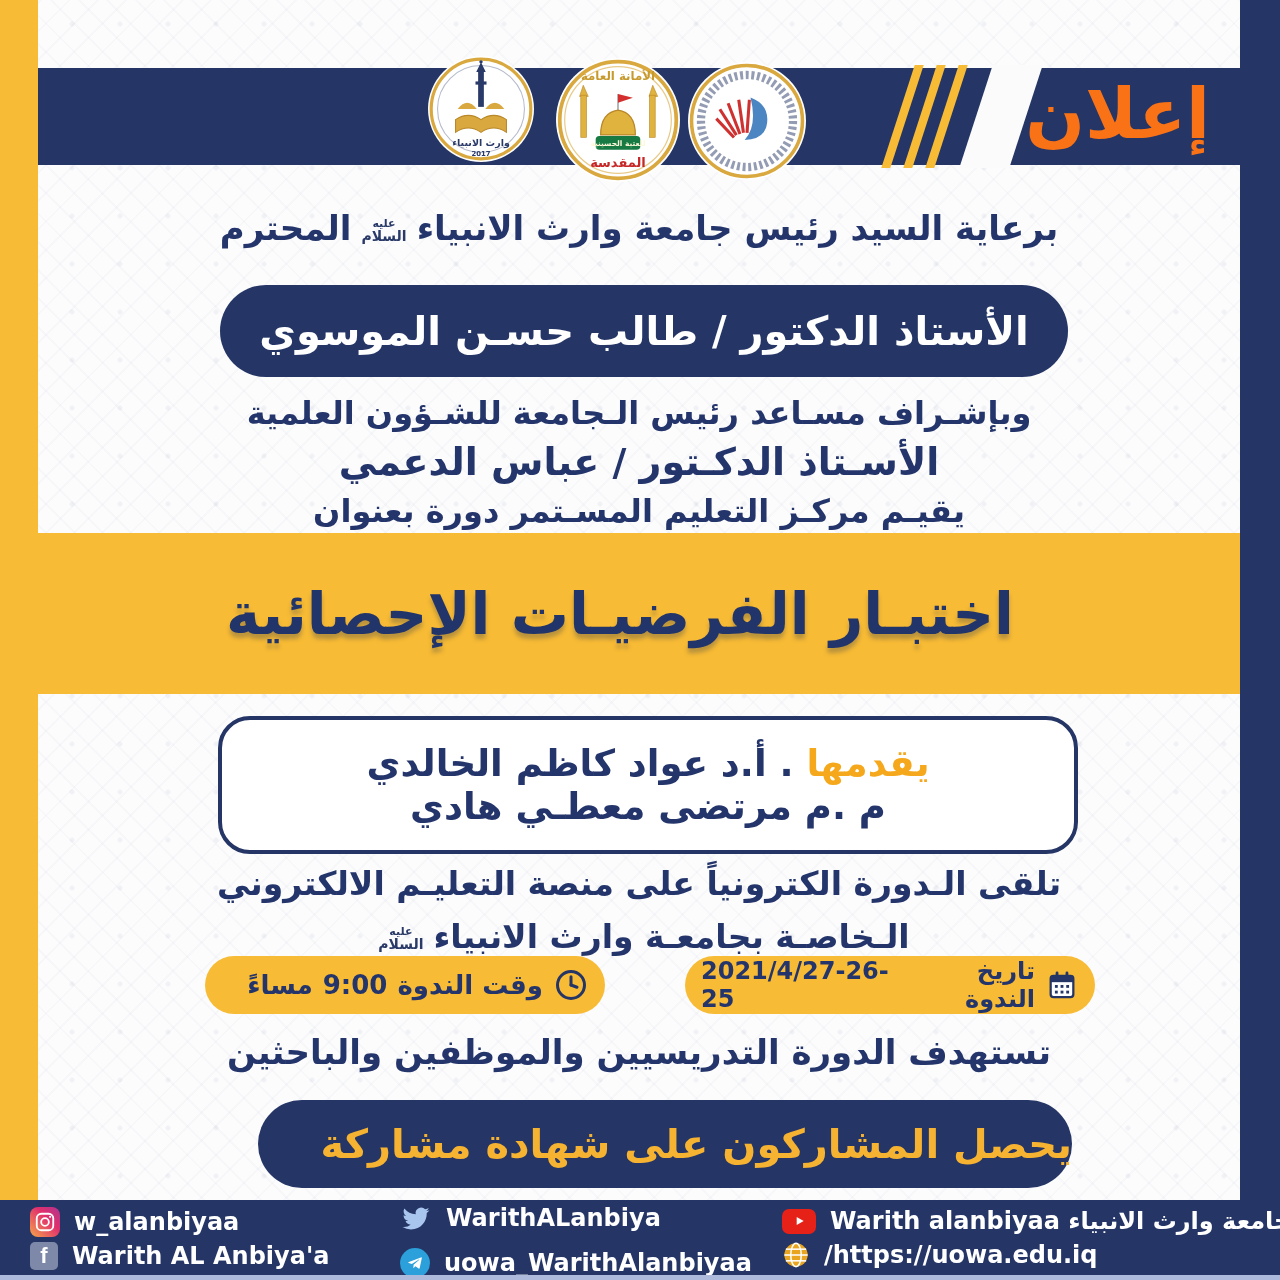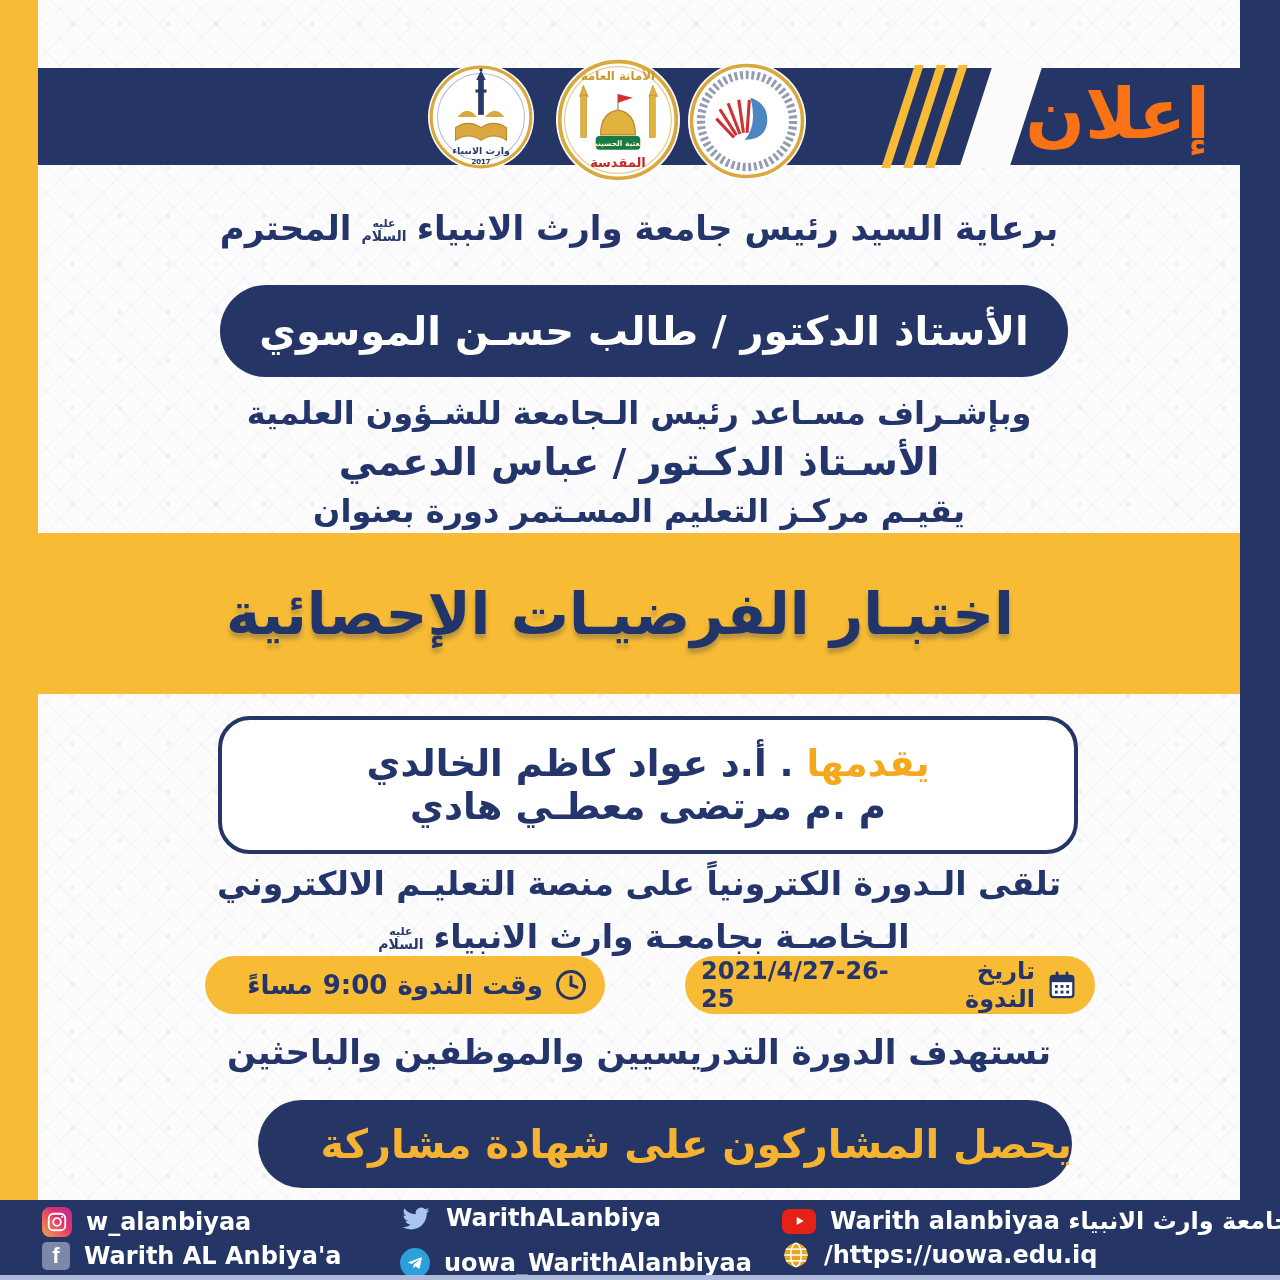--- a/index.html
+++ b/index.html
@@ -21,21 +21,21 @@
   .band{left:38px;right:0;top:68px;height:97px;background:#243566;}
   .diag{position:absolute;top:-3px;bottom:-3px;transform:skewX(-18deg);}
   .diag.y{background:#f8bb35;width:9px;}
   .diag.s1{left:860px;} .diag.s2{left:882px;} .diag.s3{left:904px;}
   .diag.gap{left:938px;width:50px;background:#fbfbfc;}
   .announce{position:absolute;right:70px;top:50%;transform:translateY(-54%);
     color:#f97316;font-size:70px;letter-spacing:1px;}
   
   .logo{border-radius:50%;overflow:hidden;background:#fff;}
   .logo svg{display:block;width:100%;height:100%;}
-  .logo1{left:428px;top:64px;width:106px;height:106px;}
+  .logo1{left:428px;top:56px;width:106px;height:106px;}
   .logo2{left:556px;top:58px;width:124px;height:124px;}
   .logo3{left:688px;top:62px;width:118px;height:118px;}
   
   .centerline{left:38px;right:40px;text-align:center;color:#24356b;}
   .patronage{top:208px;font-size:34px;}
   .pbuh{display:inline-flex;flex-direction:column;align-items:center;line-height:1;
     color:#2a3a68;vertical-align:middle;margin:4px 10px;}
   .pbuh .t1{font-size:11px;} .pbuh .t2{font-size:14px;}
   .pill-president{left:220px;top:285px;width:848px;height:92px;border-radius:46px;
     background:#243566;display:flex;align-items:center;justify-content:center;
@@ -63,21 +63,21 @@
   .pill .num{direction:ltr;unicode-bidi:isolate;}
   .pill svg{flex:0 0 auto;}
   .audience{top:1032px;font-size:34px;}
   .pill-cert{left:258px;top:1100px;width:814px;height:88px;border-radius:44px;
     background:#243566;display:flex;align-items:center;justify-content:flex-start;
     color:#f6b231;font-size:40px;}
   
   .footer{left:0;right:0;top:1200px;height:80px;background:#243566;direction:ltr;}
   .footer-line{position:absolute;left:0;right:0;bottom:0;height:5px;background:#aebadb;}
   .fcol{position:absolute;top:4px;bottom:8px;display:flex;flex-direction:column;justify-content:space-around;}
-  .fcol1{left:42px;width:340px;} .fcol2{left:400px;width:380px;gap:16px;} .fcol3{left:782px;width:470px;}
+  .fcol1{left:30px;width:340px;} .fcol2{left:400px;width:380px;gap:16px;} .fcol3{left:782px;width:470px;}
   .frow{display:flex;align-items:center;gap:14px;color:#fff;font-size:24px;white-space:nowrap;}
   .icon-box{display:flex;align-items:center;justify-content:center;flex:0 0 auto;}
   .ig{width:30px;height:30px;border-radius:8px;background:linear-gradient(45deg,#f5a54a,#e1306c 60%,#b03390);}
   .fb{width:28px;height:28px;border-radius:5px;background:#7e89a9;color:#fff;font-size:22px;
      font-family:"Liberation Sans",sans-serif;line-height:28px;text-align:center;}
   .yt{width:34px;height:25px;border-radius:7px;background:#e62117;}
   .tg{width:30px;height:30px;border-radius:50%;background:#2ba0da;}
 </style>
 </head>
 <body>

